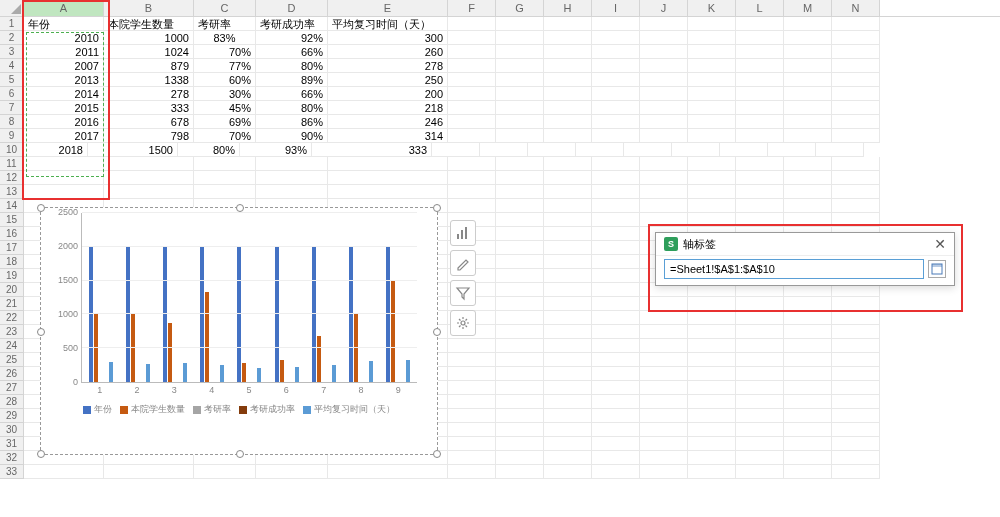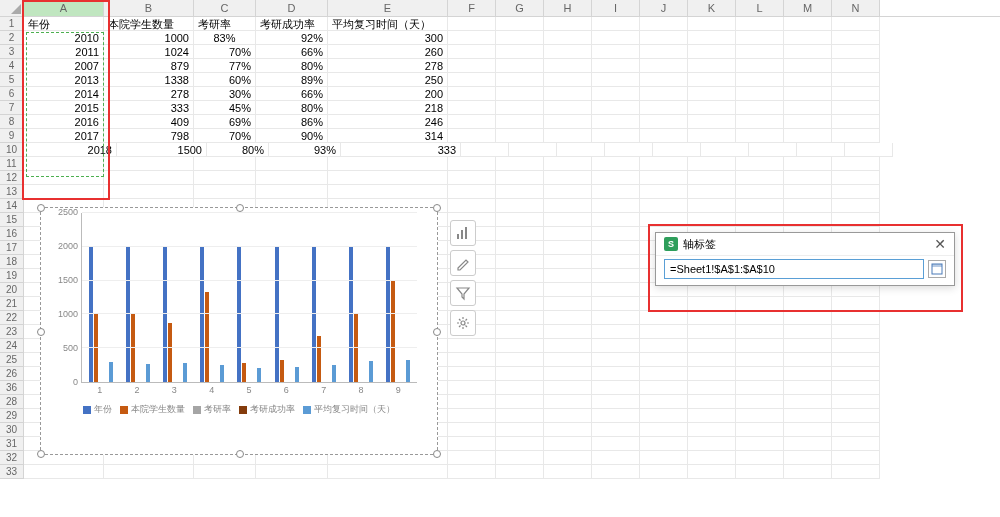--- a/index.html
+++ b/index.html
@@ -108,21 +108,21 @@
       <div class="row-header">17</div>
       <div class="row-header">18</div>
       <div class="row-header">19</div>
       <div class="row-header">20</div>
       <div class="row-header">21</div>
       <div class="row-header">22</div>
       <div class="row-header">23</div>
       <div class="row-header">24</div>
       <div class="row-header">25</div>
       <div class="row-header">26</div>
-      <div class="row-header">36</div>
+      <div class="row-header">27</div>
       <div class="row-header">28</div>
       <div class="row-header">29</div>
       <div class="row-header">30</div>
       <div class="row-header">31</div>
       <div class="row-header">32</div>
       <div class="row-header">33</div>
     </div>
 
   <div class="grid-cells" id="grid-cells">
       <div class="grid-row">
@@ -232,21 +232,21 @@
         <div class="cell" style="width: 48px;"></div>
         <div class="cell" style="width: 48px;"></div>
         <div class="cell" style="width: 48px;"></div>
         <div class="cell" style="width: 48px;"></div>
         <div class="cell" style="width: 48px;"></div>
         <div class="cell" style="width: 48px;"></div>
         <div class="cell" style="width: 48px;"></div>
       </div>
       <div class="grid-row">
         <div class="cell" style="width: 80px;">2016</div>
-        <div class="cell" style="width: 90px;">409</div>
+        <div class="cell" style="width: 90px;">678</div>
         <div class="cell" style="width: 62px;">69%</div>
         <div class="cell" style="width: 72px;">86%</div>
         <div class="cell" style="width: 120px;">246</div>
         <div class="cell" style="width: 48px;"></div>
         <div class="cell" style="width: 48px;"></div>
         <div class="cell" style="width: 48px;"></div>
         <div class="cell" style="width: 48px;"></div>
         <div class="cell" style="width: 48px;"></div>
         <div class="cell" style="width: 48px;"></div>
         <div class="cell" style="width: 48px;"></div>
@@ -263,21 +263,21 @@
         <div class="cell" style="width: 48px;"></div>
         <div class="cell" style="width: 48px;"></div>
         <div class="cell" style="width: 48px;"></div>
         <div class="cell" style="width: 48px;"></div>
         <div class="cell" style="width: 48px;"></div>
         <div class="cell" style="width: 48px;"></div>
         <div class="cell" style="width: 48px;"></div>
         <div class="cell" style="width: 48px;"></div>
       </div>
       <div class="grid-row">
-        <div class="cell" style="width: 93px;">2018</div>
+        <div class="cell" style="width: 64px;">2018</div>
         <div class="cell" style="width: 90px;">1500</div>
         <div class="cell" style="width: 62px;">80%</div>
         <div class="cell" style="width: 72px;">93%</div>
         <div class="cell" style="width: 120px;">333</div>
         <div class="cell" style="width: 48px;"></div>
         <div class="cell" style="width: 48px;"></div>
         <div class="cell" style="width: 48px;"></div>
         <div class="cell" style="width: 48px;"></div>
         <div class="cell" style="width: 48px;"></div>
         <div class="cell" style="width: 48px;"></div>

